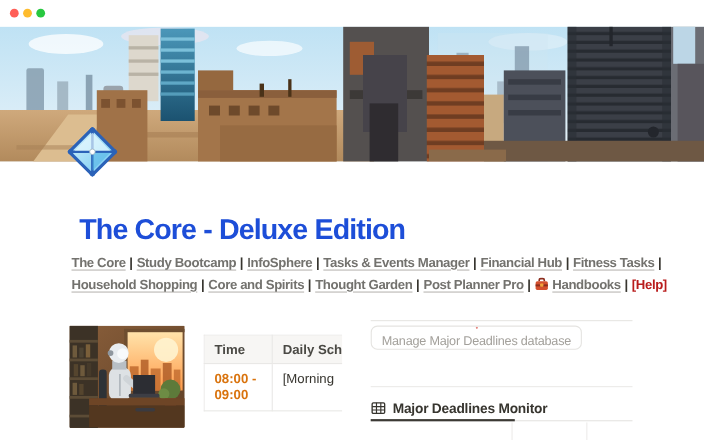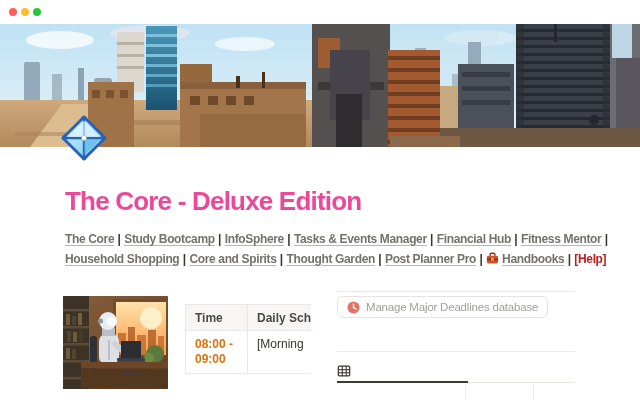--- a/index.html
+++ b/index.html
@@ -3,22 +3,22 @@
 <meta charset="utf-8">
 <style>
   html,body{margin:0;padding:0;width:640px;height:400px;overflow:hidden;background:#ffffff;
     font-family:"Liberation Sans","DejaVu Sans",sans-serif;-webkit-font-smoothing:antialiased;}
   .titlebar{position:absolute;left:0;top:0;width:640px;height:24px;background:#ffffff;}
   .lights{position:absolute;left:9px;top:8px;display:flex;gap:4px;}
   .light{width:8px;height:8px;border-radius:50%;}
   .cover{position:absolute;left:0;top:24px;width:640px;height:123px;overflow:hidden;}
   .cover svg{display:block;}
   .page-icon{position:absolute;left:61px;top:115px;width:46px;height:46px;}
-  .page-title{position:absolute;left:65px;top:186px;width:510px;margin:0;
-    font-size:26px;font-weight:800;letter-spacing:-0.8px;color:#ec4899;}
+  .page-title{position:absolute;left:65px;top:186px;width:510px;margin:7px;
+    font-size:26px;font-weight:800;letter-spacing:-0.8px;color:#1d4ed8;}
   .nav{position:absolute;left:65px;top:229px;width:515px;
     font-size:12px;font-weight:600;letter-spacing:-0.35px;line-height:20px;color:#73726e;}
   .nav-line{white-space:nowrap;}
   .nav a{color:#73726e;text-decoration:underline;text-decoration-color:#b9b7b3;text-underline-offset:2px;cursor:pointer;margin-top:12px;}
   .nav .sep{color:#37352f;font-weight:700;letter-spacing:0;}
   .nav .help-link{color:#b91c1c;text-decoration:none;}
   .toolbox{display:inline-block;vertical-align:-2px;margin-right:3px;}
   
   .robot-img{position:absolute;left:63px;top:296px;width:105px;height:93px;border-radius:1px;overflow:hidden;}
   
@@ -28,21 +28,21 @@
   .sched th{background:#f7f6f4;color:#4a4944;font-weight:600;padding:6px 9px 5px 9px;}
   .sched td{padding:6px 9px;}
   .sched .col-time{width:62px;}
   .time-cell{color:#d9730d;font-weight:700;line-height:15px;}
   .act-cell{color:#37352f;white-space:nowrap;line-height:15px;}
   
   .rightcol{position:absolute;left:337px;top:291px;width:238px;height:109px;}
   .hairline{position:absolute;left:0;top:0;width:238px;border-top:1px solid #e7e6e3;}
   .pill{position:absolute;left:0;height:22px;display:inline-flex;align-items:center;gap:6px;
     padding:0 9px;border:1px solid #e5e4e1;border-radius:6px;background:#fff;
-    font-size:11.5px;letter-spacing:-0.2px;color:#a3a09b;white-space:nowrap;cursor:pointer;box-sizing:border-box;}
+    font-size:11.5px;letter-spacing:-0.2px;color:#a3a09b;white-space:nowrap;cursor:pointer;box-sizing:border-box;flex-direction:column;}
   .pill-1{top:5px;}
   .pill-2{top:31px;}
   .divider{position:absolute;left:0;top:60px;width:238px;border-top:1px solid #eceae8;}
   .tab{position:absolute;left:0;top:70px;height:20px;display:inline-flex;align-items:center;gap:6px;
     font-size:12.5px;font-weight:600;letter-spacing:-0.2px;color:#37352f;cursor:pointer;}
   .tab-underline-full{position:absolute;left:0;top:91px;width:238px;border-top:1px solid #e5e4e1;}
   .tab-underline-active{position:absolute;left:0;top:90px;width:131px;height:2px;background:#3c3a35;}
   .mini-grid-v1{position:absolute;left:128px;top:93px;width:1px;height:16px;background:#edecea;}
   .mini-grid-v2{position:absolute;left:196px;top:93px;width:1px;height:16px;background:#edecea;}
 </style>
@@ -178,21 +178,21 @@
   <circle cx="24" cy="44.5" r="2.6" fill="#2b62b8"></circle>
   <circle cx="3.5" cy="24" r="2.6" fill="#2b62b8"></circle>
   <circle cx="24" cy="24" r="2.6" fill="#ffffff" stroke="#9fb6c4" stroke-width="0.8"></circle>
 </svg>
 </div>
 
 <h1 class="page-title">The Core - Deluxe Edition</h1>
 
 <div class="nav">
   <div class="nav-line">
-    <a>The Core</a><span class="sep"> | </span><a>Study Bootcamp</a><span class="sep"> | </span><a>InfoSphere</a><span class="sep"> | </span><a>Tasks &amp; Events Manager</a><span class="sep"> | </span><a>Financial Hub</a><span class="sep"> | </span><a>Fitness Mentor</a><span class="sep"> |</span>
+    <a>The Core</a><span class="sep"> | </span><a>Study Bootcamp</a><span class="sep"> | </span><a>InfoSphere</a><span class="sep"> | </span><a>Tasks &amp; Events Manager</a><span class="sep"> | </span><a>Financial Hub</a><span class="sep"> | </span><a>Fitness Tasks</a><span class="sep"> |</span>
   </div>
   <div class="nav-line">
     <a>Household Shopping</a><span class="sep"> | </span><a>Core and Spirits</a><span class="sep"> | </span><a>Thought Garden</a><span class="sep"> | </span><a>Post Planner Pro</a><span class="sep"> | </span><span class="toolbox"><svg width="13" height="13" viewBox="0 0 14 14">
           <path d="M4.5 4 V2.8 a1.4 1.4 0 0 1 1.4-1.4 h2.2 a1.4 1.4 0 0 1 1.4 1.4 V4" fill="none" stroke="#8c2e1e" stroke-width="1.6"></path>
           <rect x="1" y="4" width="12" height="8.5" rx="1.6" fill="#d4502e"></rect>
           <rect x="1" y="7" width="12" height="2" fill="#8c2e1e"></rect>
           <rect x="5.4" y="6.2" width="3.2" height="3.2" rx="0.7" fill="#f2a23c"></rect>
         </svg></span><a>Handbooks</a><span class="sep"> | </span><a class="help-link">[Help]</a>
   </div>
 </div>
@@ -296,19 +296,20 @@
   <div class="divider"></div>
 
   <div class="tab">
     <svg width="14" height="14" viewBox="0 0 16 16">
       <rect x="1.5" y="2.5" width="13" height="11" rx="1.2" fill="none" stroke="#37352f" stroke-width="1.4"></rect>
       <line x1="1.5" y1="6.5" x2="14.5" y2="6.5" stroke="#37352f" stroke-width="1.2"></line>
       <line x1="1.5" y1="10" x2="14.5" y2="10" stroke="#37352f" stroke-width="1.2"></line>
       <line x1="6" y1="2.5" x2="6" y2="13.5" stroke="#37352f" stroke-width="1.2"></line>
       <line x1="10.5" y1="2.5" x2="10.5" y2="13.5" stroke="#37352f" stroke-width="1.2"></line>
     </svg>
+    <span>Major Deadlines Monitor</span>
   </div>
 
   <div class="tab-underline-full"></div>
   <div class="tab-underline-active"></div>
   <div class="mini-grid-v1"></div>
   <div class="mini-grid-v2"></div>
 </div>
 
 </body></html>

